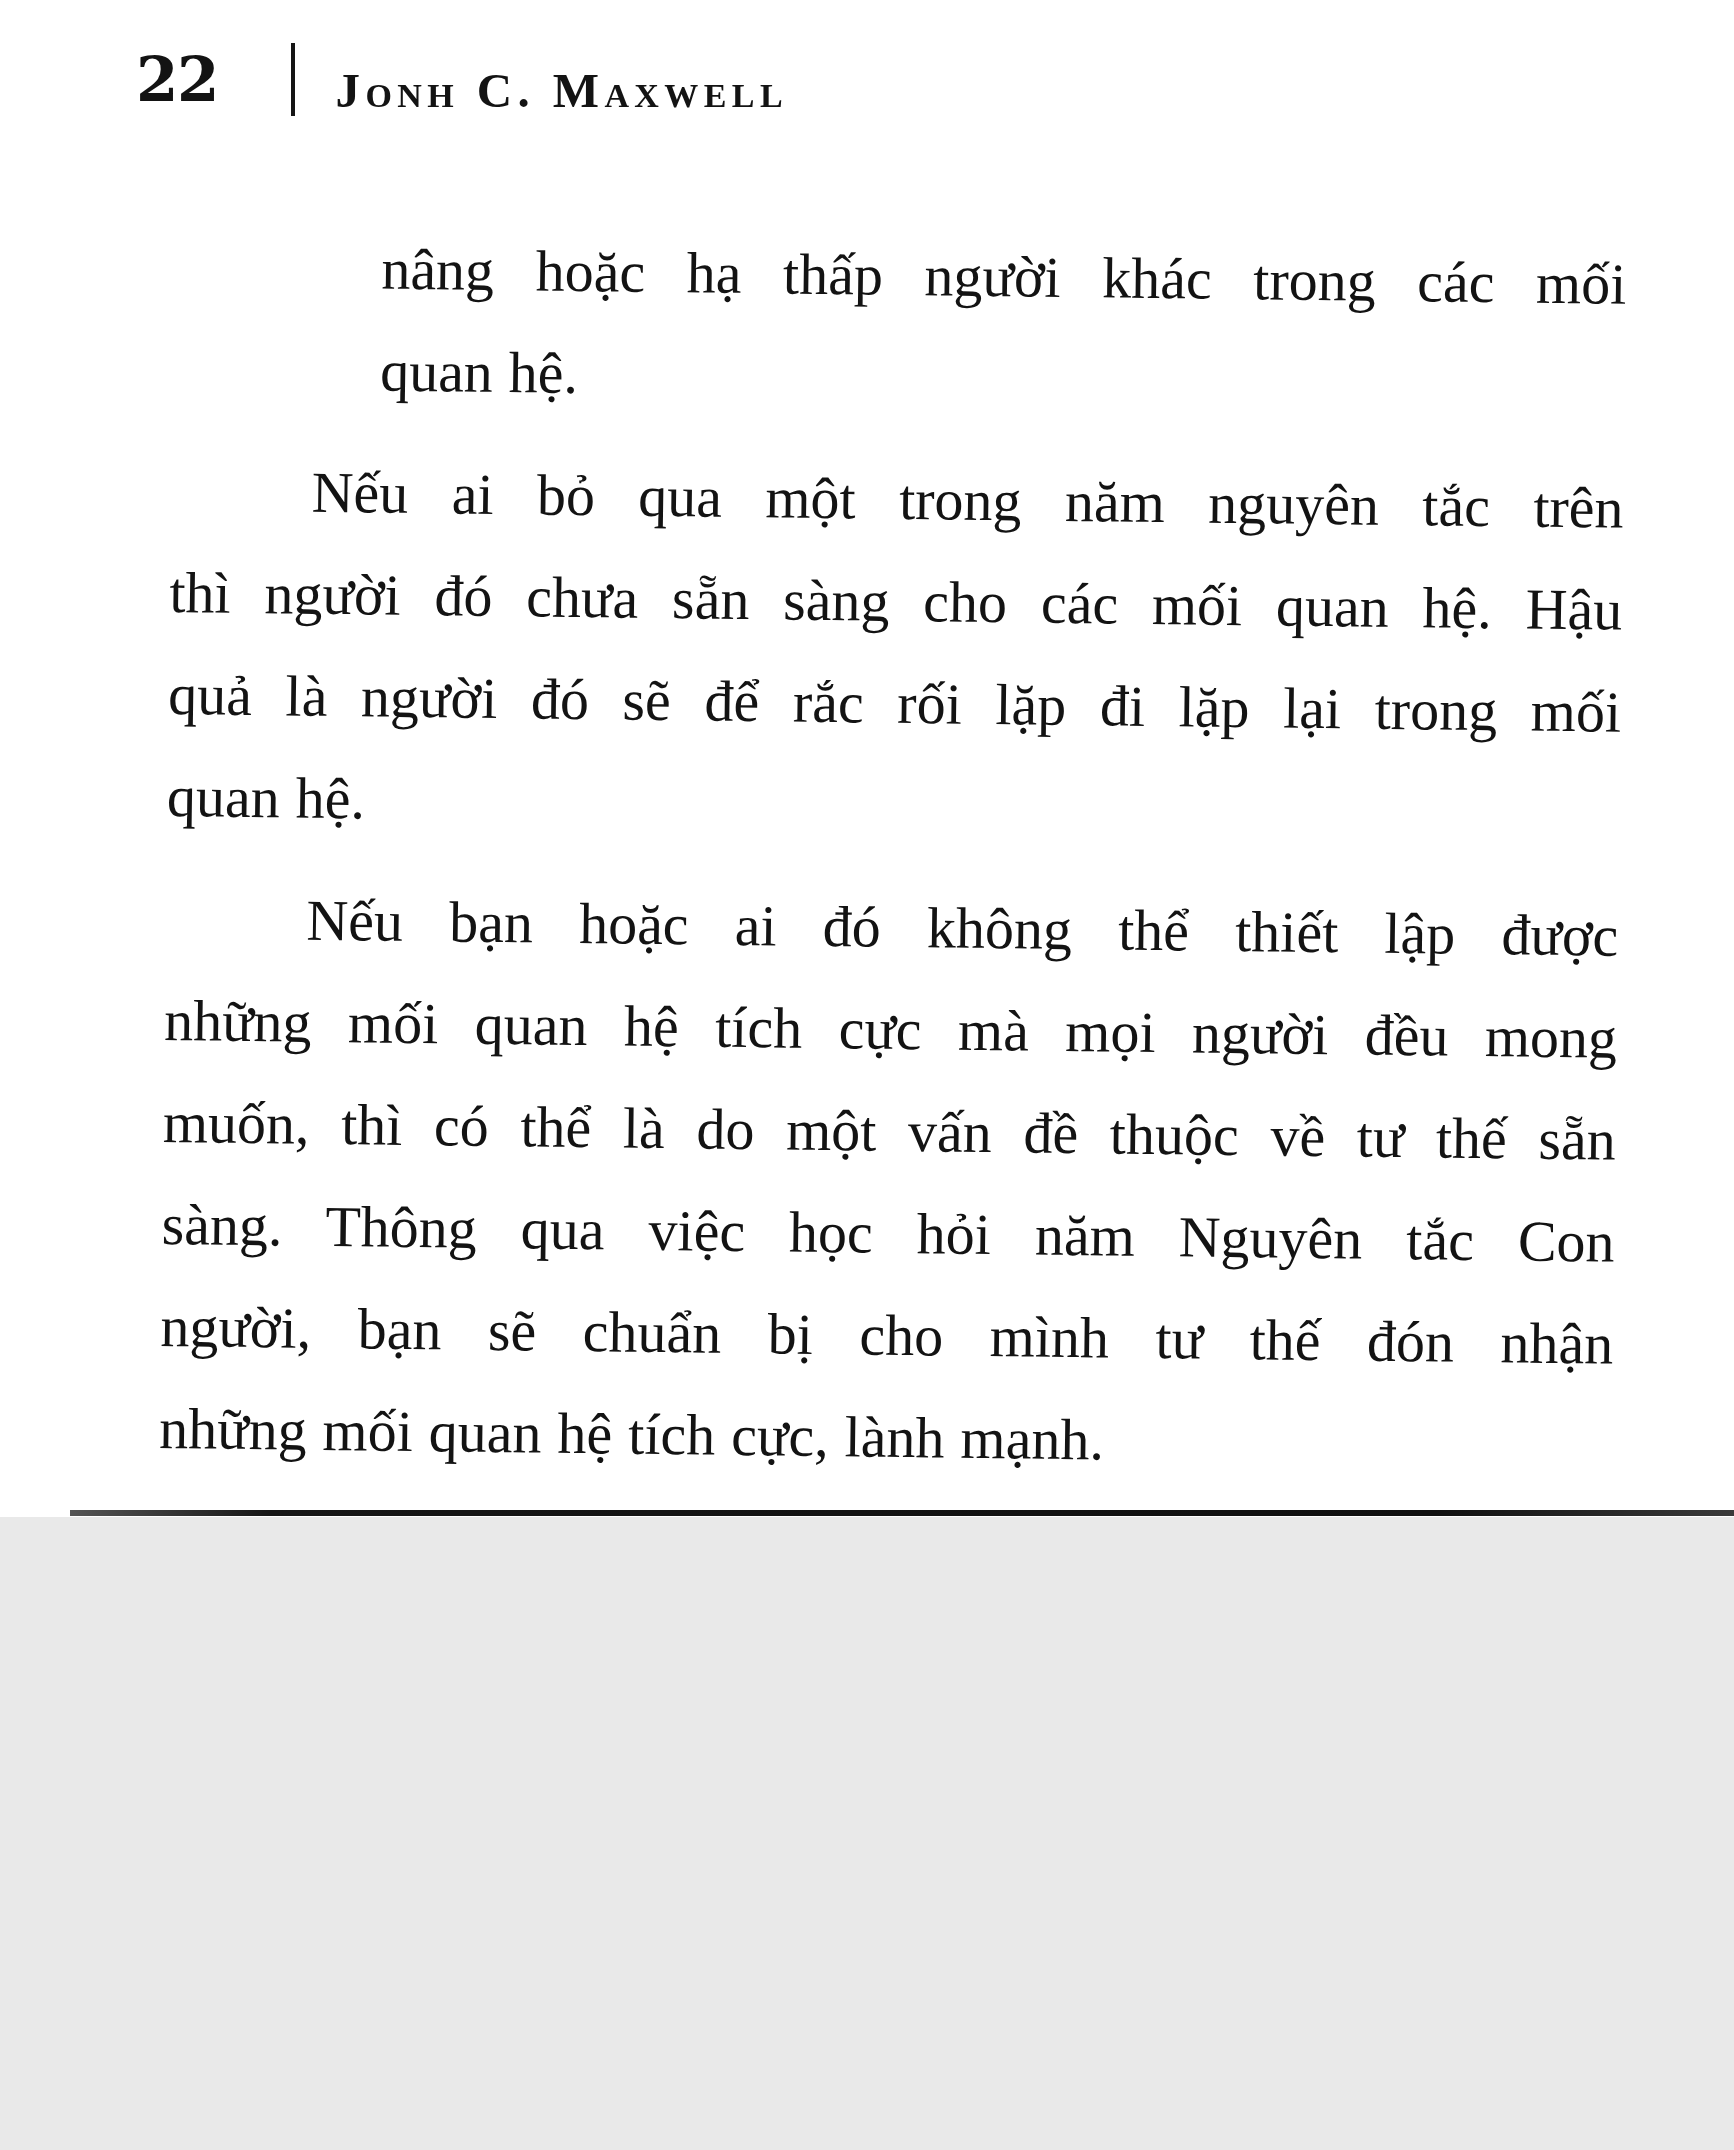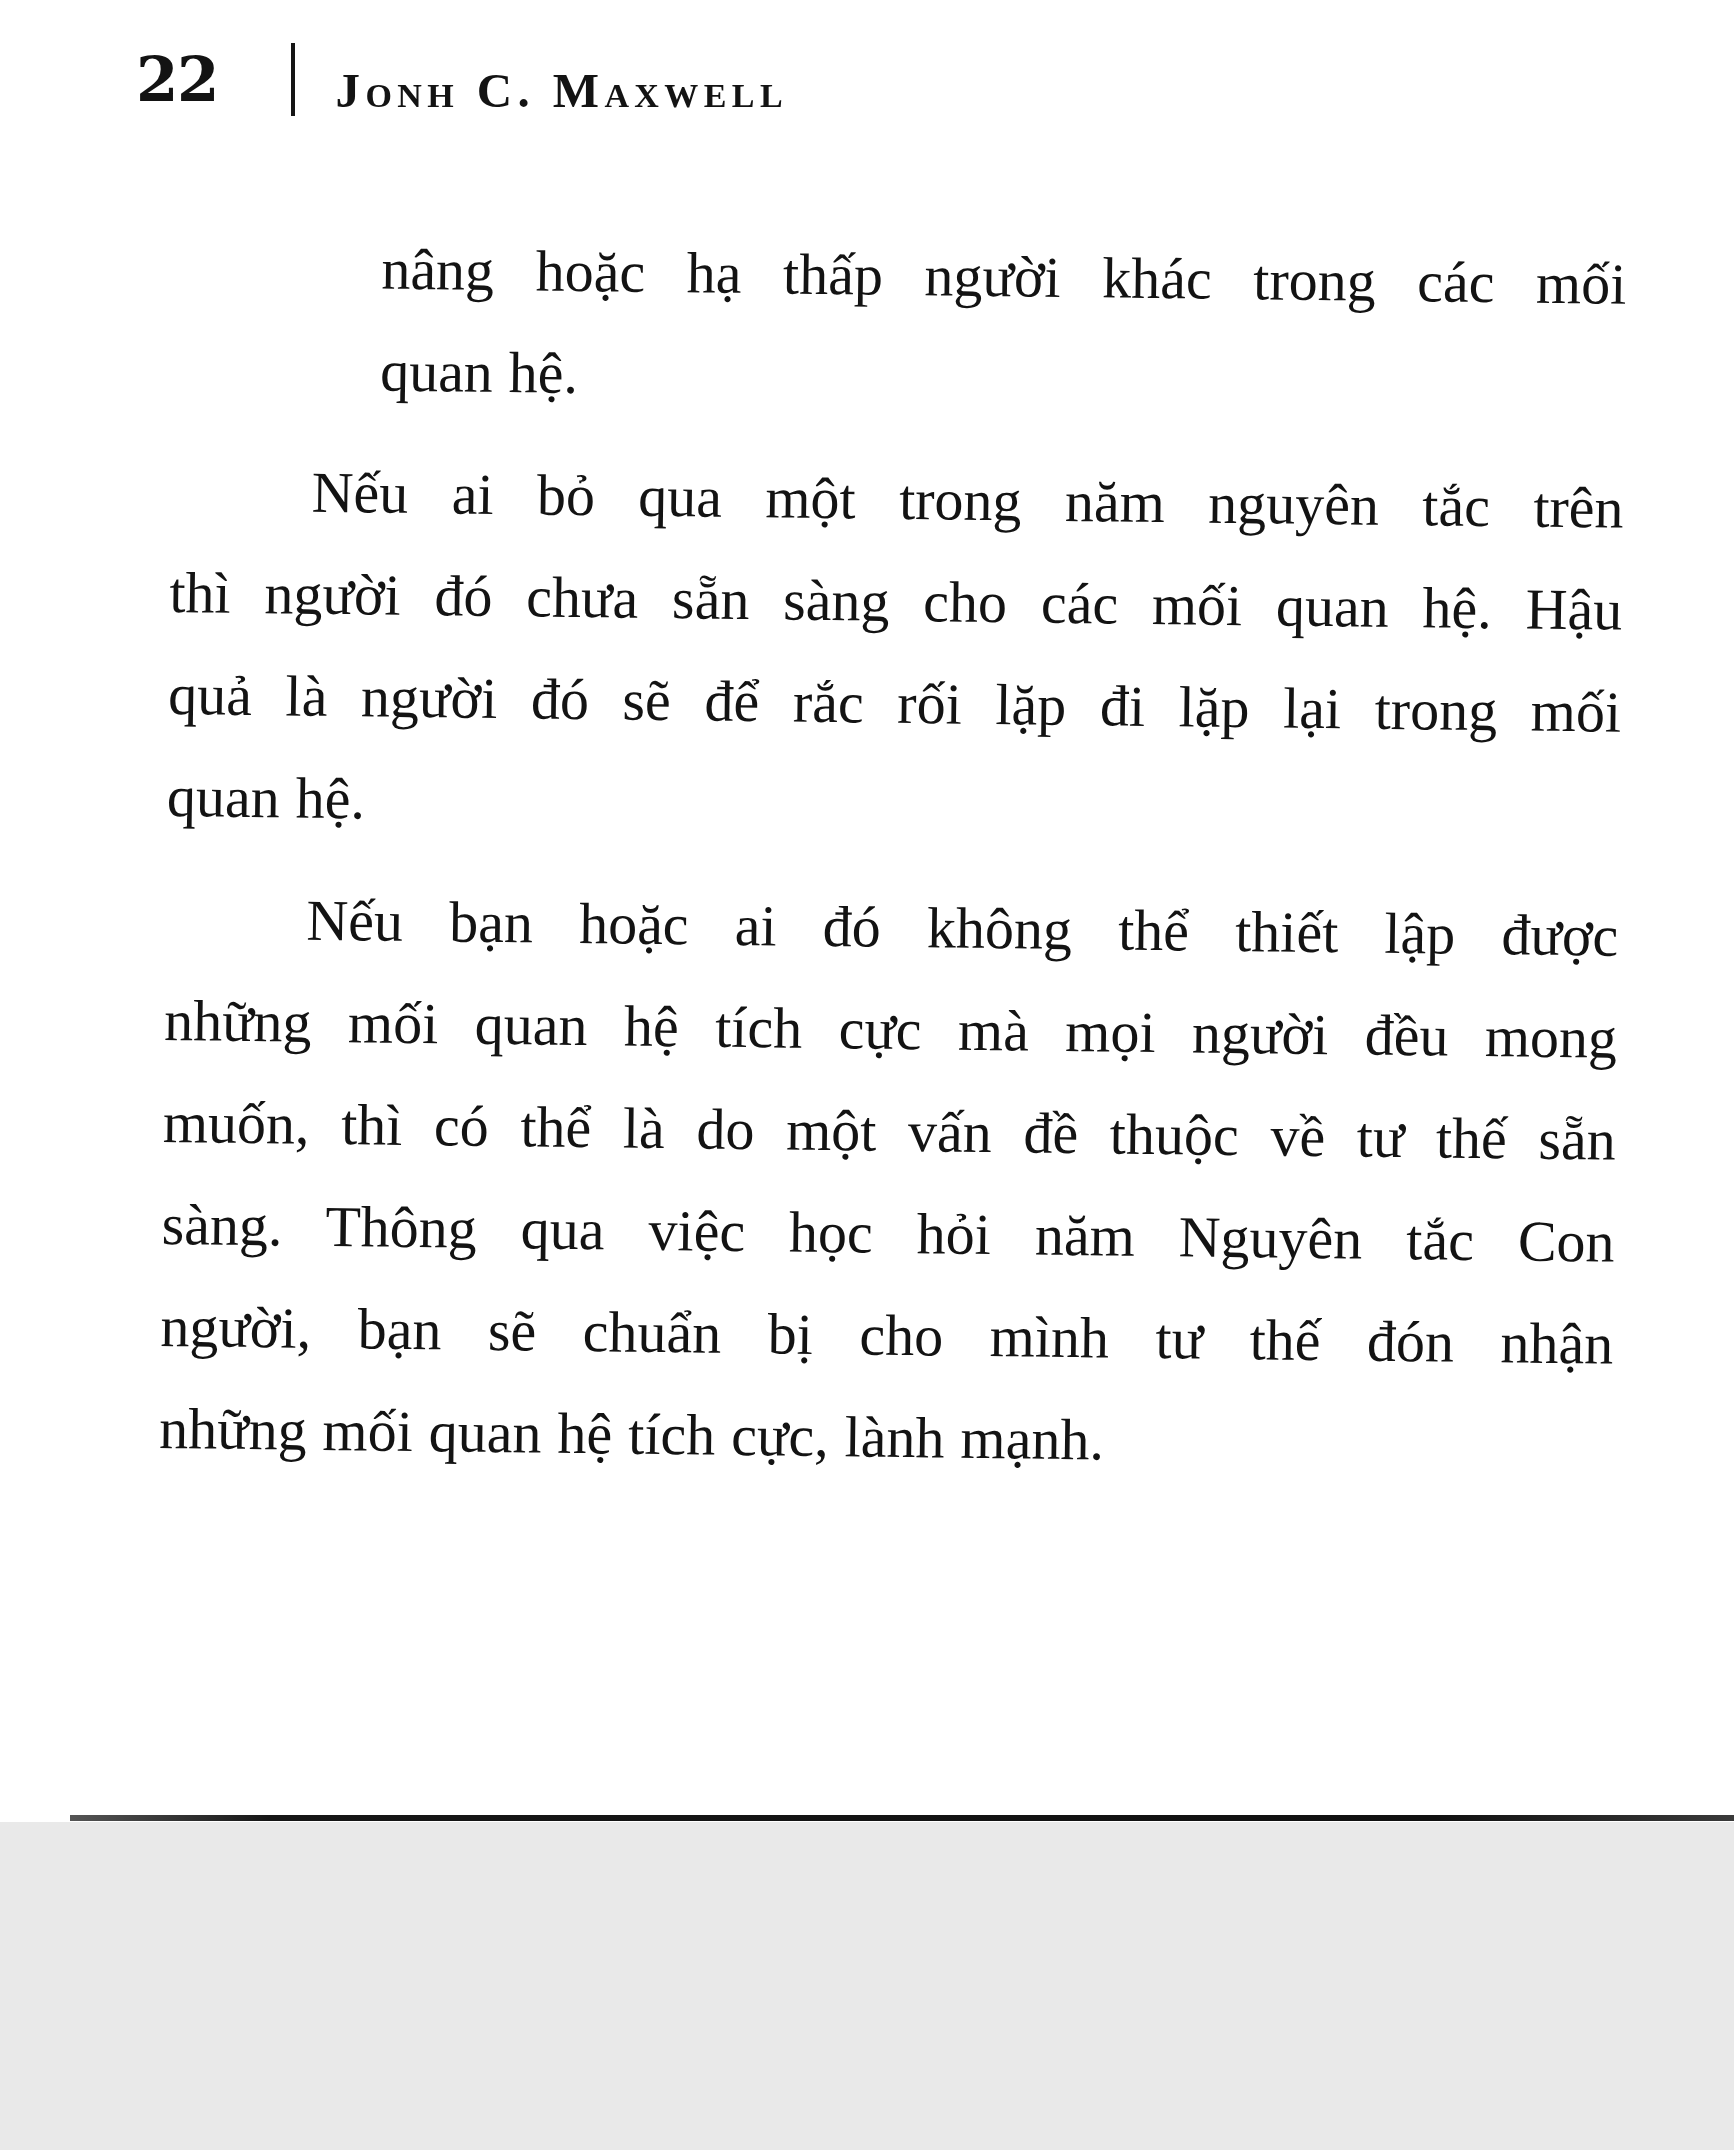--- a/index.html
+++ b/index.html
@@ -3,21 +3,21 @@
 <meta charset="utf-8">
 <style>
   html, body {
     margin: 0;
     padding: 0;
     background: #e9e9e9;
   }
   .page {
     position: relative;
     width: 1735px;
-    height: 1822px;
+    height: 1517px;
     background: #ffffff;
     overflow: hidden;
     font-family: "Liberation Serif", "DejaVu Serif", serif;
     color: #131313;
   }
   
   .page-header {
     position: absolute;
     top: 37px;
     left: 136px;

